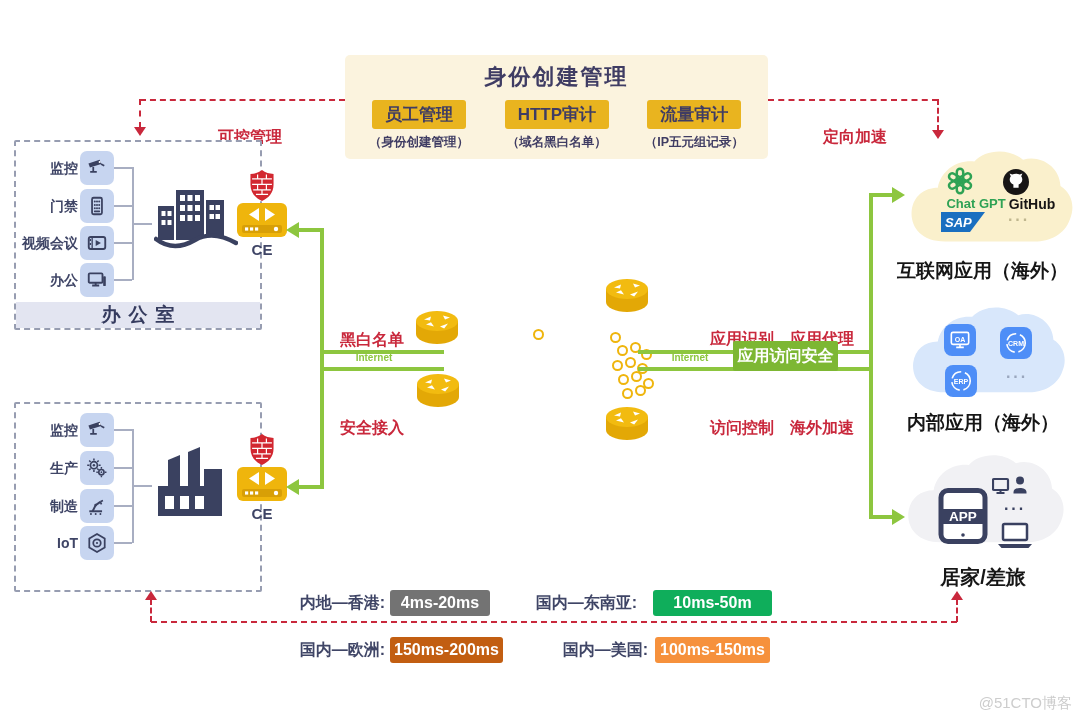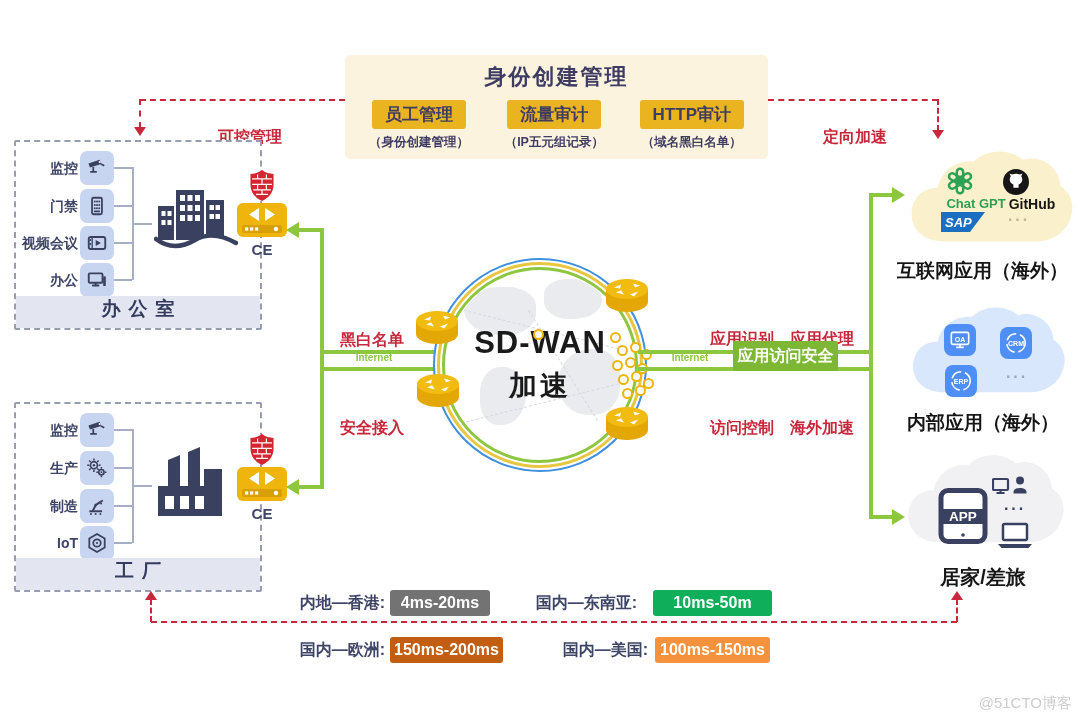--- a/index.html
+++ b/index.html
@@ -20,21 +20,21 @@
   .green-box{background:#7DB733;border-radius:2px;color:#fff;font-weight:700;font-size:16px;text-align:center;line-height:30px;}
   
   .audit{background:#FBF3DE;border-radius:5px;}
   .audit-title{color:#3F3C63;font-weight:800;font-size:22px;text-align:center;letter-spacing:2px;}
   .audit-cols{display:flex;justify-content:space-between;padding:0 24px;}
   .audit-col{display:flex;flex-direction:column;align-items:center;}
   .audit-btn{background:#E9B41F;color:#3F3C63;font-weight:700;font-size:17px;padding:3px 13px;border-radius:3px;white-space:nowrap;}
   .audit-sub{color:#3F3C63;font-size:12.5px;font-weight:700;margin-top:5px;white-space:nowrap;}
   
   .zone{border:2px dashed #979DB1;border-radius:2px;background:#fff;}
-  .zone-band{position:absolute;left:0;right:0;bottom:0;height:32px;background:#E3E5F1;
+  .zone-band{position:absolute;left:0;right:0;bottom:0;height:26px;background:#E3E5F1;
              color:#353B5E;font-weight:800;font-size:19px;text-align:center;line-height:26px;letter-spacing:8px;padding-left:8px;box-sizing:border-box;}
   .dev-icon{position:absolute;width:34px;height:34px;background:#C7D5F0;border-radius:7px;display:flex;align-items:center;justify-content:center;}
   .dev-label{position:absolute;width:60px;text-align:right;color:#3F4566;font-weight:700;font-size:14px;line-height:34px;}
   .conn{position:absolute;background:#A8AEC2;}
   .ce-label{color:#3F4566;font-weight:600;font-size:15px;text-align:center;}
   
   .ring1{position:absolute;inset:0;border:2.5px solid #4090DC;border-radius:50%;background:#fff;}
   .ring2{position:absolute;inset:4px;border:3px solid #E9C63F;border-radius:50%;}
   .ring3{position:absolute;inset:9px;border:3px solid #8DC63F;border-radius:50%;}
   .globe-inner{position:absolute;inset:13px;border-radius:50%;background:#fff;overflow:hidden;}
@@ -60,26 +60,26 @@
 <div class="canvas">
 
   <div class="abs audit" style="left:345px;top:55px;width:423px;height:104px;">
     <div class="audit-title" style="margin-top:7px;">身份创建管理</div>
     <div class="audit-cols" style="margin-top:8px;">
       <div class="audit-col">
         <div class="audit-btn">员工管理</div>
         <div class="audit-sub">（身份创建管理）</div>
       </div>
       <div class="audit-col">
+        <div class="audit-btn">HTTP审计</div>
+        <div class="audit-sub">（域名黑白名单）</div>
+      </div>
+      <div class="audit-col">
         <div class="audit-btn">流量审计</div>
         <div class="audit-sub">（IP五元组记录）</div>
-      </div>
-      <div class="audit-col">
-        <div class="audit-btn">HTTP审计</div>
-        <div class="audit-sub">（域名黑白名单）</div>
       </div>
     </div>
   </div>
 
   <div class="abs dash-red-h" style="left:140px;top:99px;width:205px;"></div>
   <div class="abs dash-red-v" style="left:139px;top:99px;height:29px;"></div>
   <div class="abs arr-down" style="left:134px;top:127px;"></div>
   <div class="abs red-label" style="left:195px;top:103px;width:110px;">可控管理</div>
 
   <div class="abs dash-red-h" style="left:768px;top:99px;width:170px;"></div>
@@ -261,21 +261,20 @@
           <rect x="6" y="42" width="64" height="30"></rect>
           <rect x="52" y="25" width="18" height="47"></rect>
         </g>
         <g fill="#fff">
           <rect x="13" y="52" width="9" height="13"></rect>
           <rect x="28" y="52" width="9" height="13"></rect>
           <rect x="43" y="52" width="9" height="13"></rect>
         </g>
       </svg>
     </div>
-    <div class="zone-band">工厂</div>
   </div>
 
   <div class="abs" style="left:243px;top:433px;">
     <svg width="38" height="33" viewBox="0 0 26 30">
         <path d="M13 1 C16 3.4 19.8 4.4 23.5 4.6 V14 C23.5 21.5 19 26.3 13 29 C7 26.3 2.5 21.5 2.5 14 V4.6 C6.2 4.4 10 3.4 13 1 Z" fill="#D22730"></path>
         <g stroke="#fff" stroke-width="1.1" fill="none">
           <path d="M4 9 H22 M4 14 H22 M5 19 H21 M7.5 23 H18.5"></path>
           <path d="M9 5 V9 M17 5 V9 M13 9 V14 M9 14 V19 M17 14 V19 M13 19 V23"></path>
         </g>
       </svg>
@@ -304,38 +303,20 @@
   <div class="abs gline" style="left:298px;top:485px;width:26px;height:4px;"></div>
   <div class="abs garr-left" style="left:286px;top:479px;"></div>
 
   <div class="abs red-label" style="left:332px;top:306px;width:80px;">黑白名单</div>
   <div class="abs red-label" style="left:332px;top:394px;width:80px;">安全接入</div>
 
   <div class="abs gline" style="left:322px;top:350px;width:122px;height:3.5px;"></div>
   <div class="abs gline" style="left:322px;top:367px;width:122px;height:3.5px;"></div>
   <div class="abs green-text" style="left:334px;top:352px;width:80px;">Internet</div>
 
-  <div class="abs" style="left:433px;top:258px;width:214px;height:214px;">
-    <div class="ring1"></div>
-    <div class="ring2"></div>
-    <div class="ring3"></div>
-    <div class="globe-inner">
-      <div class="blob" style="left:18px;top:16px;width:72px;height:48px;border-radius:55% 45% 50% 60%;"></div>
-      <div class="blob" style="left:98px;top:8px;width:58px;height:40px;border-radius:45% 60% 55% 50%;"></div>
-      <div class="blob" style="left:34px;top:96px;width:46px;height:58px;border-radius:50% 55% 60% 45%;"></div>
-      <div class="blob" style="left:112px;top:78px;width:62px;height:66px;border-radius:60% 45% 50% 55%;"></div>
-      <div class="gdash" style="left:10px;top:58px;width:170px;transform:rotate(14deg);"></div>
-      <div class="gdash" style="left:8px;top:132px;width:172px;transform:rotate(-14deg);"></div>
-      <div class="gdash" style="left:52px;top:94px;width:130px;transform:rotate(58deg);"></div>
-    </div>
-    <div class="core-text">
-      <div class="core-l1">SD-WAN</div>
-      <div class="core-l2">加速</div>
-    </div>
-  </div>
 
   <div class="abs" style="left:414px;top:310px;">
     <svg width="46" height="36" viewBox="0 0 46 36">
         <path d="M2 11 v13 a21 10 0 0 0 42 0 v-13" fill="#E3A806"></path>
         <ellipse cx="23" cy="11" rx="21" ry="10" fill="#F2BB10"></ellipse>
         <g fill="#fff">
           <path d="M10 9.5 l7-3 -1 4 z"></path>
           <path d="M36 7.5 l-7-2 2 4 z"></path>
           <path d="M12 14.5 l8 2 -3-4.2 z"></path>
           <path d="M34 13.5 l-8 3 4.2 2 z"></path>

